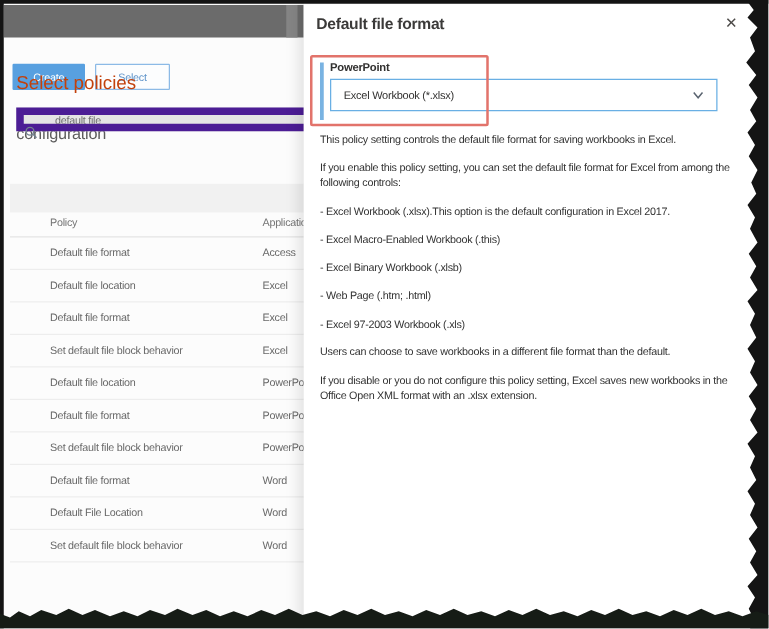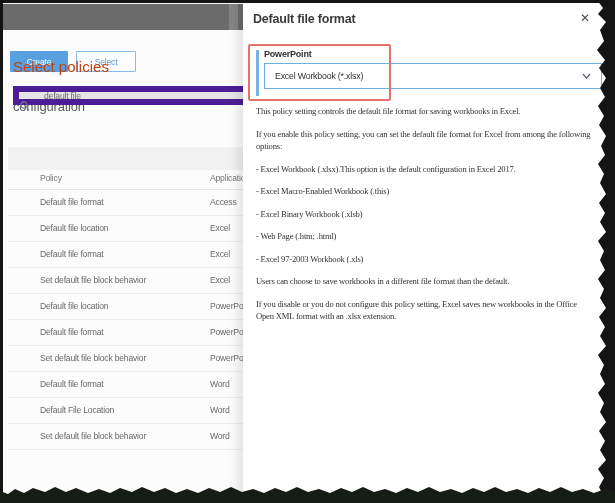--- a/index.html
+++ b/index.html
@@ -28,26 +28,26 @@
   .tapp{position:absolute;left:202px;top:0;white-space:nowrap;}
 
   
   .flyout{left:243px;top:0;width:372px;height:503px;background:#ffffff;box-shadow:-5px 0 10px rgba(0,0,0,0.10);}
   .flyout-title{left:10px;top:12px;font-size:12.5px;font-weight:700;letter-spacing:-0.2px;color:#3b3a39;}
   .close-btn{left:333px;top:9px;width:18px;height:18px;display:flex;align-items:center;justify-content:center;
              font-size:12px;color:#4c4a48;cursor:default;}
   .annotation{left:5px;top:44px;width:143px;height:57px;box-sizing:border-box;border:2px solid #e2736b;border-radius:2px;z-index:5;}
   .accent-bar{left:13px;top:50px;width:3px;height:46px;background:#79b3e2;}
   .configured-label{left:21px;top:49px;font-size:9px;font-weight:700;letter-spacing:-0.2px;color:#323130;}
-  .dropdown{left:21px;top:63px;width:338px;height:26px;box-sizing:border-box;border:1.5px solid #69afe4;
+  .dropdown{left:21px;top:63px;width:310px;height:26px;box-sizing:border-box;border:1.5px solid #69afe4;
             background:#fff;display:flex;align-items:center;}
   .dropdown-text{padding-left:10px;font-size:8.8px;letter-spacing:-0.2px;color:#323130;}
   .chevron{position:absolute;right:10px;top:9px;width:9px;height:7px;}
   .flyout-body{left:13px;top:105px;width:336px;font-size:8.6px;letter-spacing:-0.2px;line-height:12.5px;color:#333333;}
-  .flyout-body p{margin:0 0 10px 0;font-family:Liberation Serif, serif;}
+  .flyout-body p{margin:0 0 10px 0;}
 
   
   .torn{left:0;top:0;width:615px;height:503px;z-index:50;pointer-events:none;}
 </style>
 </head>
 <body>
 
 <div class="stage">
 
   <div class="abs left-page">
@@ -127,21 +127,21 @@
       <span class="dropdown-text">Excel Workbook (*.xlsx)</span>
       <svg class="chevron" viewBox="0 0 9 7">
         <polyline points="1,1 4.5,5.2 8,1" fill="none" stroke="#5a6470" stroke-width="1.2"></polyline>
       </svg>
     </div>
 
     <div class="abs annotation"></div>
 
     <div class="abs flyout-body">
       <p>This policy setting controls the default file format for saving workbooks in Excel.</p>
-      <p>If you enable this policy setting, you can set the default file format for Excel from among the following options:</p>
+      <p>If you enable this policy setting, you can set the default file format for Excel from among the following controls:</p>
       <p>- Excel Workbook (.xlsx).This option is the default configuration in Excel 2017.</p>
       <p>- Excel Macro-Enabled Workbook (.this)</p>
       <p>- Excel Binary Workbook (.xlsb)</p>
       <p>- Web Page (.htm; .html)</p>
       <p>- Excel 97-2003 Workbook (.xls)</p>
       <p>Users can choose to save workbooks in a different file format than the default.</p>
       <p>If you disable or you do not configure this policy setting, Excel saves new workbooks in the Office Open XML format with an .xlsx extension.</p>
     </div>
   </div>
 

